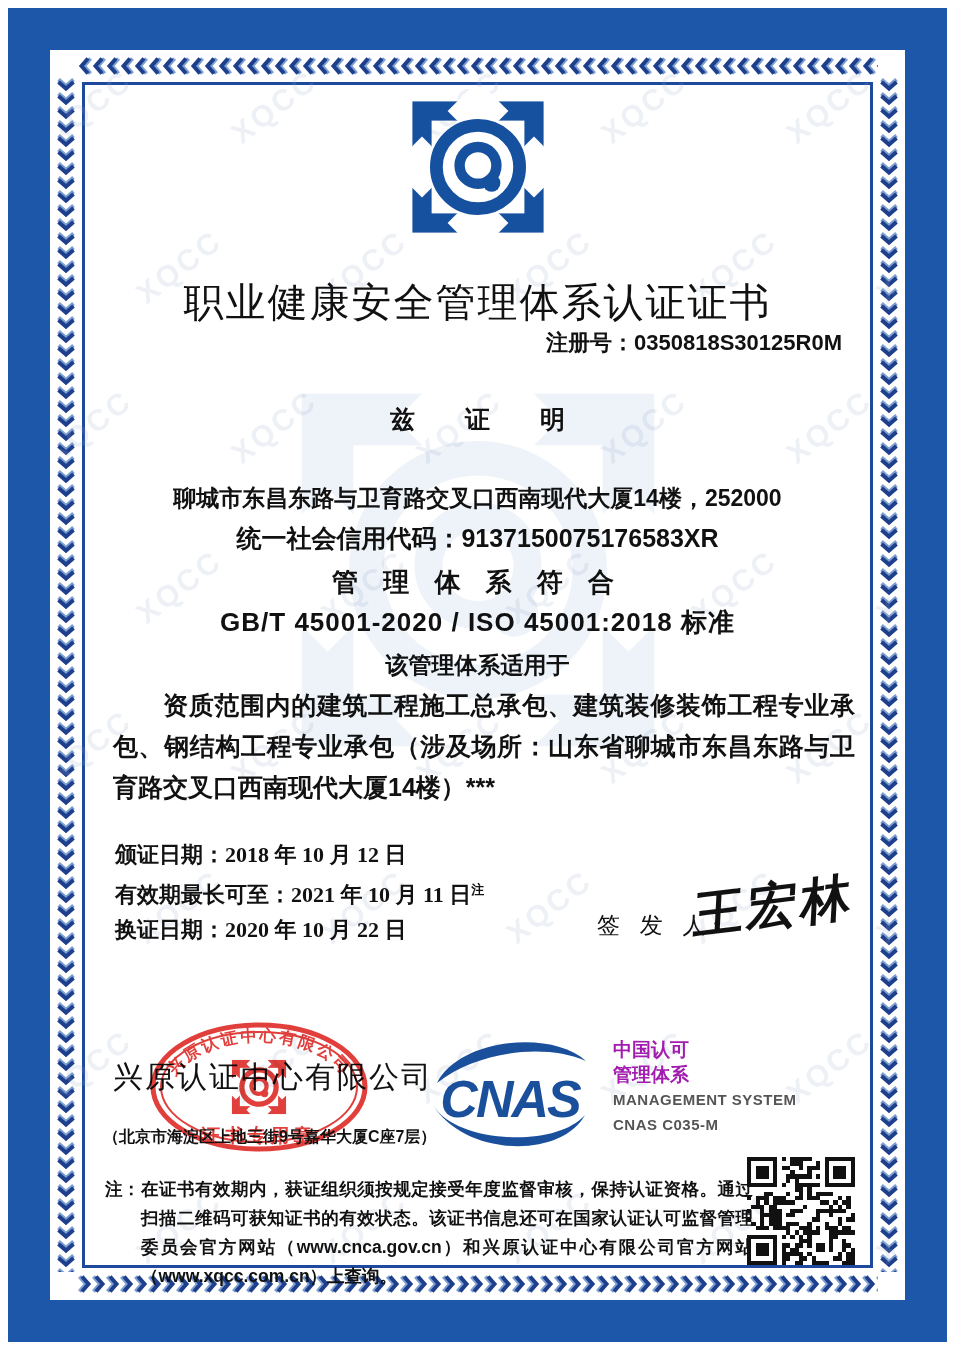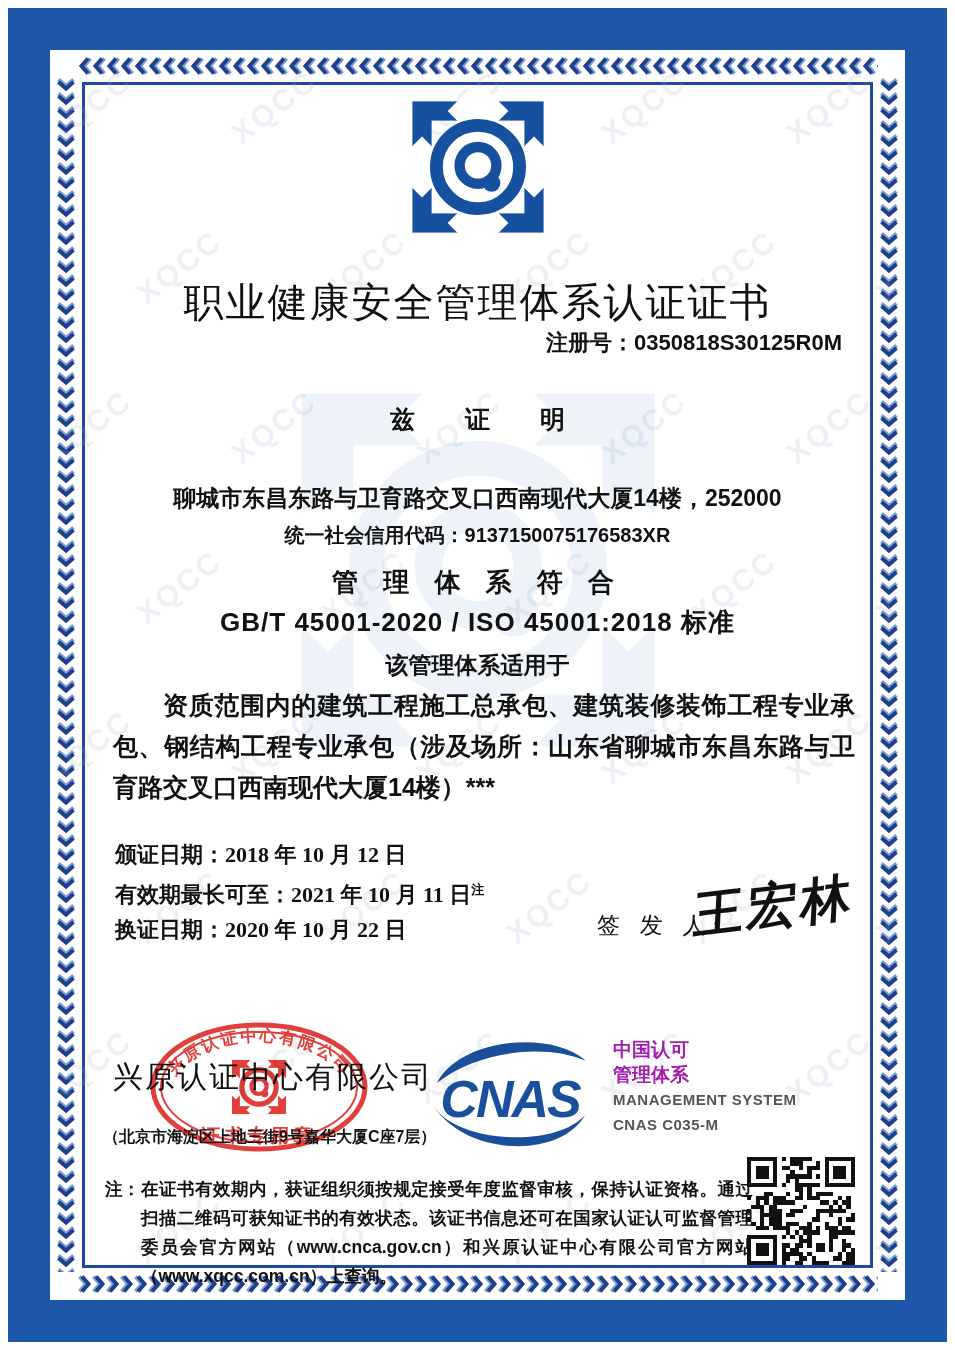--- a/index.html
+++ b/index.html
@@ -17,21 +17,21 @@
   
   .content{position:absolute;inset:85px;}
   .abs{position:absolute;}
   .center{left:0;right:0;text-align:center;}
   .org-logo{left:50%;transform:translateX(-50%);top:2px;}
   .title{top:190px;font-size:40px;font-weight:400;letter-spacing:2px;}
   .regno{top:243px;right:28px;font-size:22px;font-weight:bold;}
   .certify-intro{top:318px;font-size:25px;font-weight:bold;}
   .company{top:352px;font-size:33px;font-weight:bold;letter-spacing:1px;}
   .addr{top:398px;font-size:23px;font-weight:600;}
-  .credit{top:437px;font-size:20px;font-weight:600;}
+  .credit{top:437px;font-size:25px;font-weight:600;}
   .conform{top:480px;font-size:26px;font-weight:bold;letter-spacing:9px;}
   .standard{top:520px;font-size:26px;font-weight:bold;letter-spacing:1px;}
   .scope-intro{top:565px;font-size:23px;font-weight:600;}
   .scope-text{top:600px;left:28px;width:742px;font-size:25px;font-weight:bold;
               line-height:41px;text-indent:2em;text-align:justify;}
   .dates{top:752px;left:30px;font-family:"Liberation Serif","DejaVu Serif",serif;
          font-size:22px;font-weight:bold;line-height:35px;}
   .dates sup{font-size:13px;}
   .signer-label{top:825px;left:512px;font-size:23px;letter-spacing:7px;
                 font-family:"Liberation Serif","DejaVu Serif",serif;}

